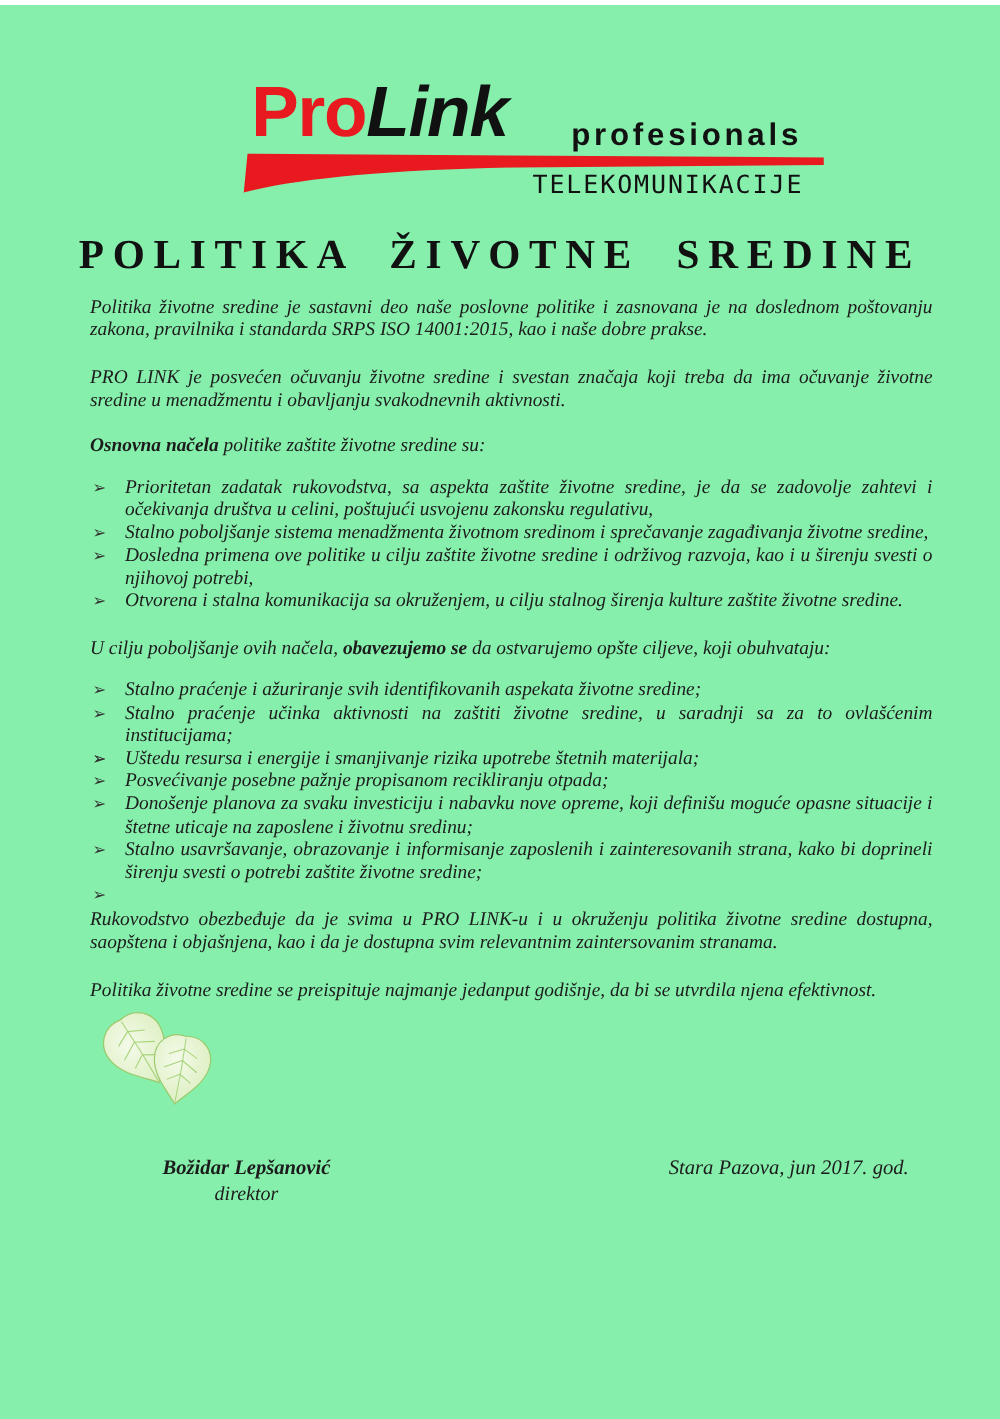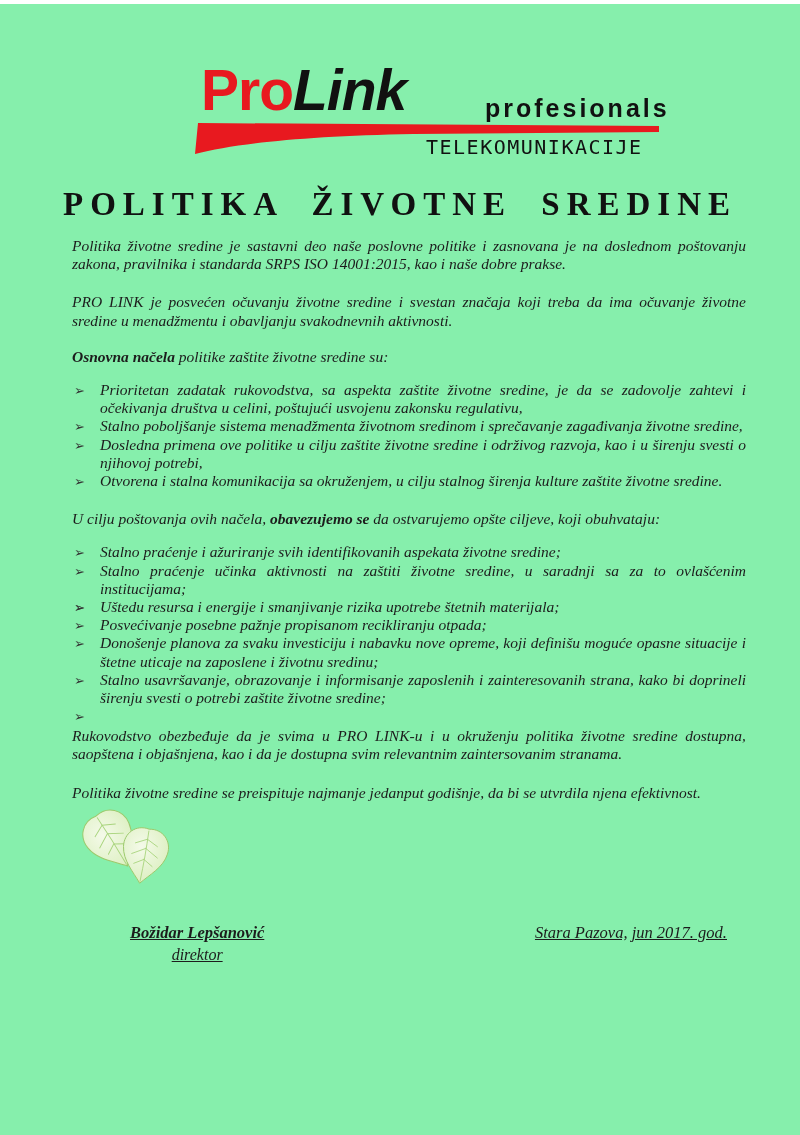--- a/index.html
+++ b/index.html
@@ -19,21 +19,21 @@
   .logo { position: relative; height: 112px; margin-top: 58px; }
   .logo-word {
     position: absolute; left: 201px; top: 0;
     font-family: "Liberation Sans", sans-serif;
     font-weight: bold; font-size: 57px; line-height: 1; letter-spacing: -1px;
     white-space: nowrap;
   }
   .logo-pro  { color: var(--red, #e8191f); }
   .logo-link { color: #111; font-style: italic; }
   .logo-prof {
-    position: absolute; left: 485px; top: 34px;
+    position: absolute; left: 457px; top: 34px;
     font-family: "Liberation Sans", sans-serif;
     font-weight: bold; font-size: 25px; line-height: 1; letter-spacing: 3px;
     color: #111; white-space: nowrap;
   }
   .swoosh { position: absolute; left: 193px; top: 59px; width: 468px; height: 36px; }
   .swoosh-path { fill: var(--red, #e8191f); }
   .logo-tele {
     position: absolute; left: 426px; top: 75px;
     font-family: "DejaVu Sans Mono", "Liberation Mono", monospace;
     font-size: 20px; line-height: 1; letter-spacing: 1.5px;
@@ -76,21 +76,21 @@
   }
 
   
   .leaves { width: 110px; height: 85px; margin: 6px auto 0; }
   .leaf-fill { fill: url(#leafGrad); stroke: var(--leaf-stroke, #9cc96b); stroke-width: 1; }
   .leaf-vein { fill: none; stroke: var(--leaf-vein, #a8d47c); stroke-width: 0.9; stroke-linecap: round; }
   .stop-a { stop-color: var(--leaf-light, #f4fae9); }
   .stop-b { stop-color: var(--leaf-mid, #d6ecb6); }
 
   
-  .signature { display: flex; align-items: flex-start; margin-top: 25px; text-decoration: underline; }
+  .signature { display: flex; align-items: flex-start; margin-top: 25px; }
   .sig-left { margin-left: 58px; text-align: center; }
   .sig-name { font-style: italic; font-weight: bold; font-size: 16.5px; line-height: 1.35; }
   .sig-role { font-style: italic; font-size: 16px; line-height: 1.35; }
   .sig-right { margin-left: auto; margin-right: 19px; font-style: italic; font-size: 16.5px; line-height: 1.35; }
 </style>
 </head>
 <body>
 
 <div class="page">
 
@@ -113,21 +113,21 @@
 
     <p class="lead1"><span class="bold-run">Osnovna načela</span><span> politike zaštite životne sredine su:</span></p>
 
     <ul class="arrow-list">
       <li><span class="bullet">➢</span><span>Prioritetan zadatak rukovodstva, sa aspekta zaštite životne sredine, je da se zadovolje zahtevi i očekivanja društva u celini, poštujući usvojenu zakonsku regulativu,</span></li>
       <li><span class="bullet">➢</span><span>Stalno poboljšanje sistema menadžmenta životnom sredinom i sprečavanje zagađivanja životne sredine,</span></li>
       <li><span class="bullet">➢</span><span>Dosledna primena ove politike u cilju zaštite životne sredine i održivog razvoja, kao i u širenju svesti o njihovoj potrebi,</span></li>
       <li><span class="bullet">➢</span><span>Otvorena i stalna komunikacija sa okruženjem, u cilju stalnog širenja kulture zaštite životne sredine.</span></li>
     </ul>
 
-    <p class="lead2"><span>U cilju poštovanja ovih načela, </span><span class="bold-run">obavezujemo se</span><span> da ostvarujemo opšte ciljeve, koji obuhvataju:</span></p>
+    <p class="lead2"><span>U cilju poboljšanje ovih načela, </span><span class="bold-run">obavezujemo se</span><span> da ostvarujemo opšte ciljeve, koji obuhvataju:</span></p>
 
     <ul class="arrow-list">
       <li><span class="bullet">➢</span><span>Stalno praćenje i ažuriranje svih identifikovanih aspekata životne sredine;</span></li>
       <li><span class="bullet">➢</span><span>Stalno praćenje učinka aktivnosti na zaštiti životne sredine, u saradnji sa za to ovlašćenim institucijama;</span></li>
       <li><span class="bullet">➢</span></li>
       <li><span class="bullet">➢</span><span>Uštedu resursa i energije i smanjivanje rizika upotrebe štetnih materijala;</span></li>
       <li><span class="bullet">➢</span><span>Posvećivanje posebne pažnje propisanom recikliranju otpada;</span></li>
       <li><span class="bullet">➢</span><span>Donošenje planova za svaku investiciju i nabavku nove opreme, koji definišu moguće opasne situacije i štetne uticaje na zaposlene i životnu sredinu;</span></li>
       <li><span class="bullet">➢</span><span>Stalno usavršavanje, obrazovanje i informisanje zaposlenih i zainteresovanih strana, kako bi doprineli širenju svesti o potrebi zaštite životne sredine;</span></li>
       <li><span class="bullet">➢</span></li>

